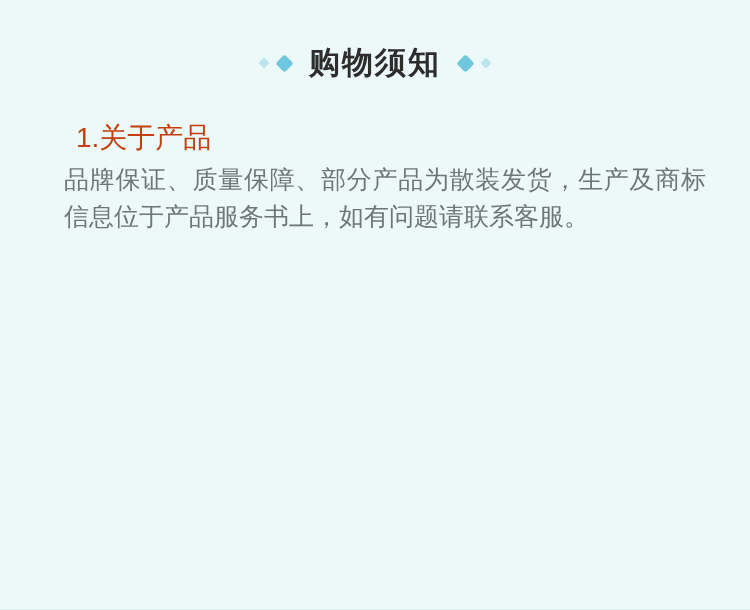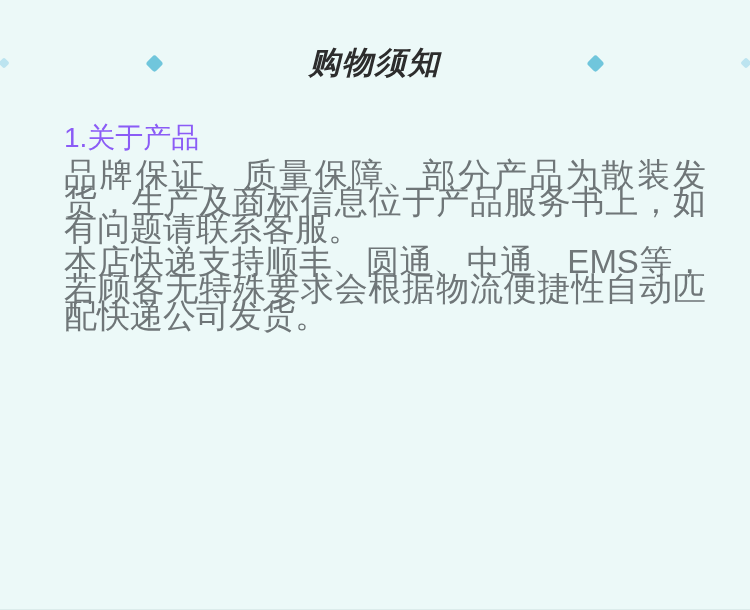--- a/index.html
+++ b/index.html
@@ -10,25 +10,24 @@
     width: 750px;
     height: 610px;
     background: #ecf9f8;
     font-family: "Liberation Sans", sans-serif;
     overflow: hidden;
     position: relative;
   }
   .title-row {
     display: flex;
     align-items: center;
-    justify-content: space-between;
+    justify-content: center;
     gap: 10px;
     padding-top: 44px;
     height: 38px;
-    font-style: italic;
   }
   .diamond {
     display: inline-block;
     transform: rotate(45deg);
     flex: 0 0 auto;
   }
   .diamond.lg {
     width: 13px;
     height: 13px;
     border-radius: 3px;
@@ -47,34 +46,34 @@
     letter-spacing: 2px;
     margin: 0 8px;
     line-height: 38px;
     white-space: nowrap;
   }
   .content {
     padding: 0 64px;
   }
   .section { margin: 0; padding: 0; }
   .section-heading {
-    margin: 29px 0 0 0;
+    margin: 29px 0 0 12px;
     font-size: 28px;
     font-weight: normal;
-    color: #8b5cf6;
+    color: #c2410c;
     line-height: 34px;
   }
   .section:first-child .section-heading {
     margin-top: 39px;
   }
   .section-body {
     margin: 6px 16px 0 0;
-    font-size: 33px;
+    font-size: 25px;
     color: #6f7678;
-    line-height: 27px;
+    line-height: 37px;
     width: 642px;
     text-align: justify;
     text-justify: inter-ideograph;
     word-break: break-all;
   }
   .bottom-edge {
     position: absolute;
     left: 0;
     right: 0;
     bottom: 0;
@@ -92,19 +91,18 @@
   <span class="diamond lg" style="background: rgb(112, 198, 220);"></span>
   <span class="diamond sm" style="background: rgb(188, 228, 240);"></span>
 </header>
 
 <main class="content">
   <section class="section">
     <h2 class="section-heading">1.关于产品</h2>
     <p class="section-body">品牌保证、质量保障、部分产品为散装发货，生产及商标信息位于产品服务书上，如有问题请联系客服。</p>
   </section>
   <section class="section">
-    <p class="section-body">本店快递支持顺丰、圆通、中通、EMS等，若顾客无特殊要求会根据物流便捷性自动匹配快递公司发货。</p>
   </section>
   <section class="section">
   </section>
 </main>
 
 <div class="bottom-edge"></div>
 
 </body></html>

